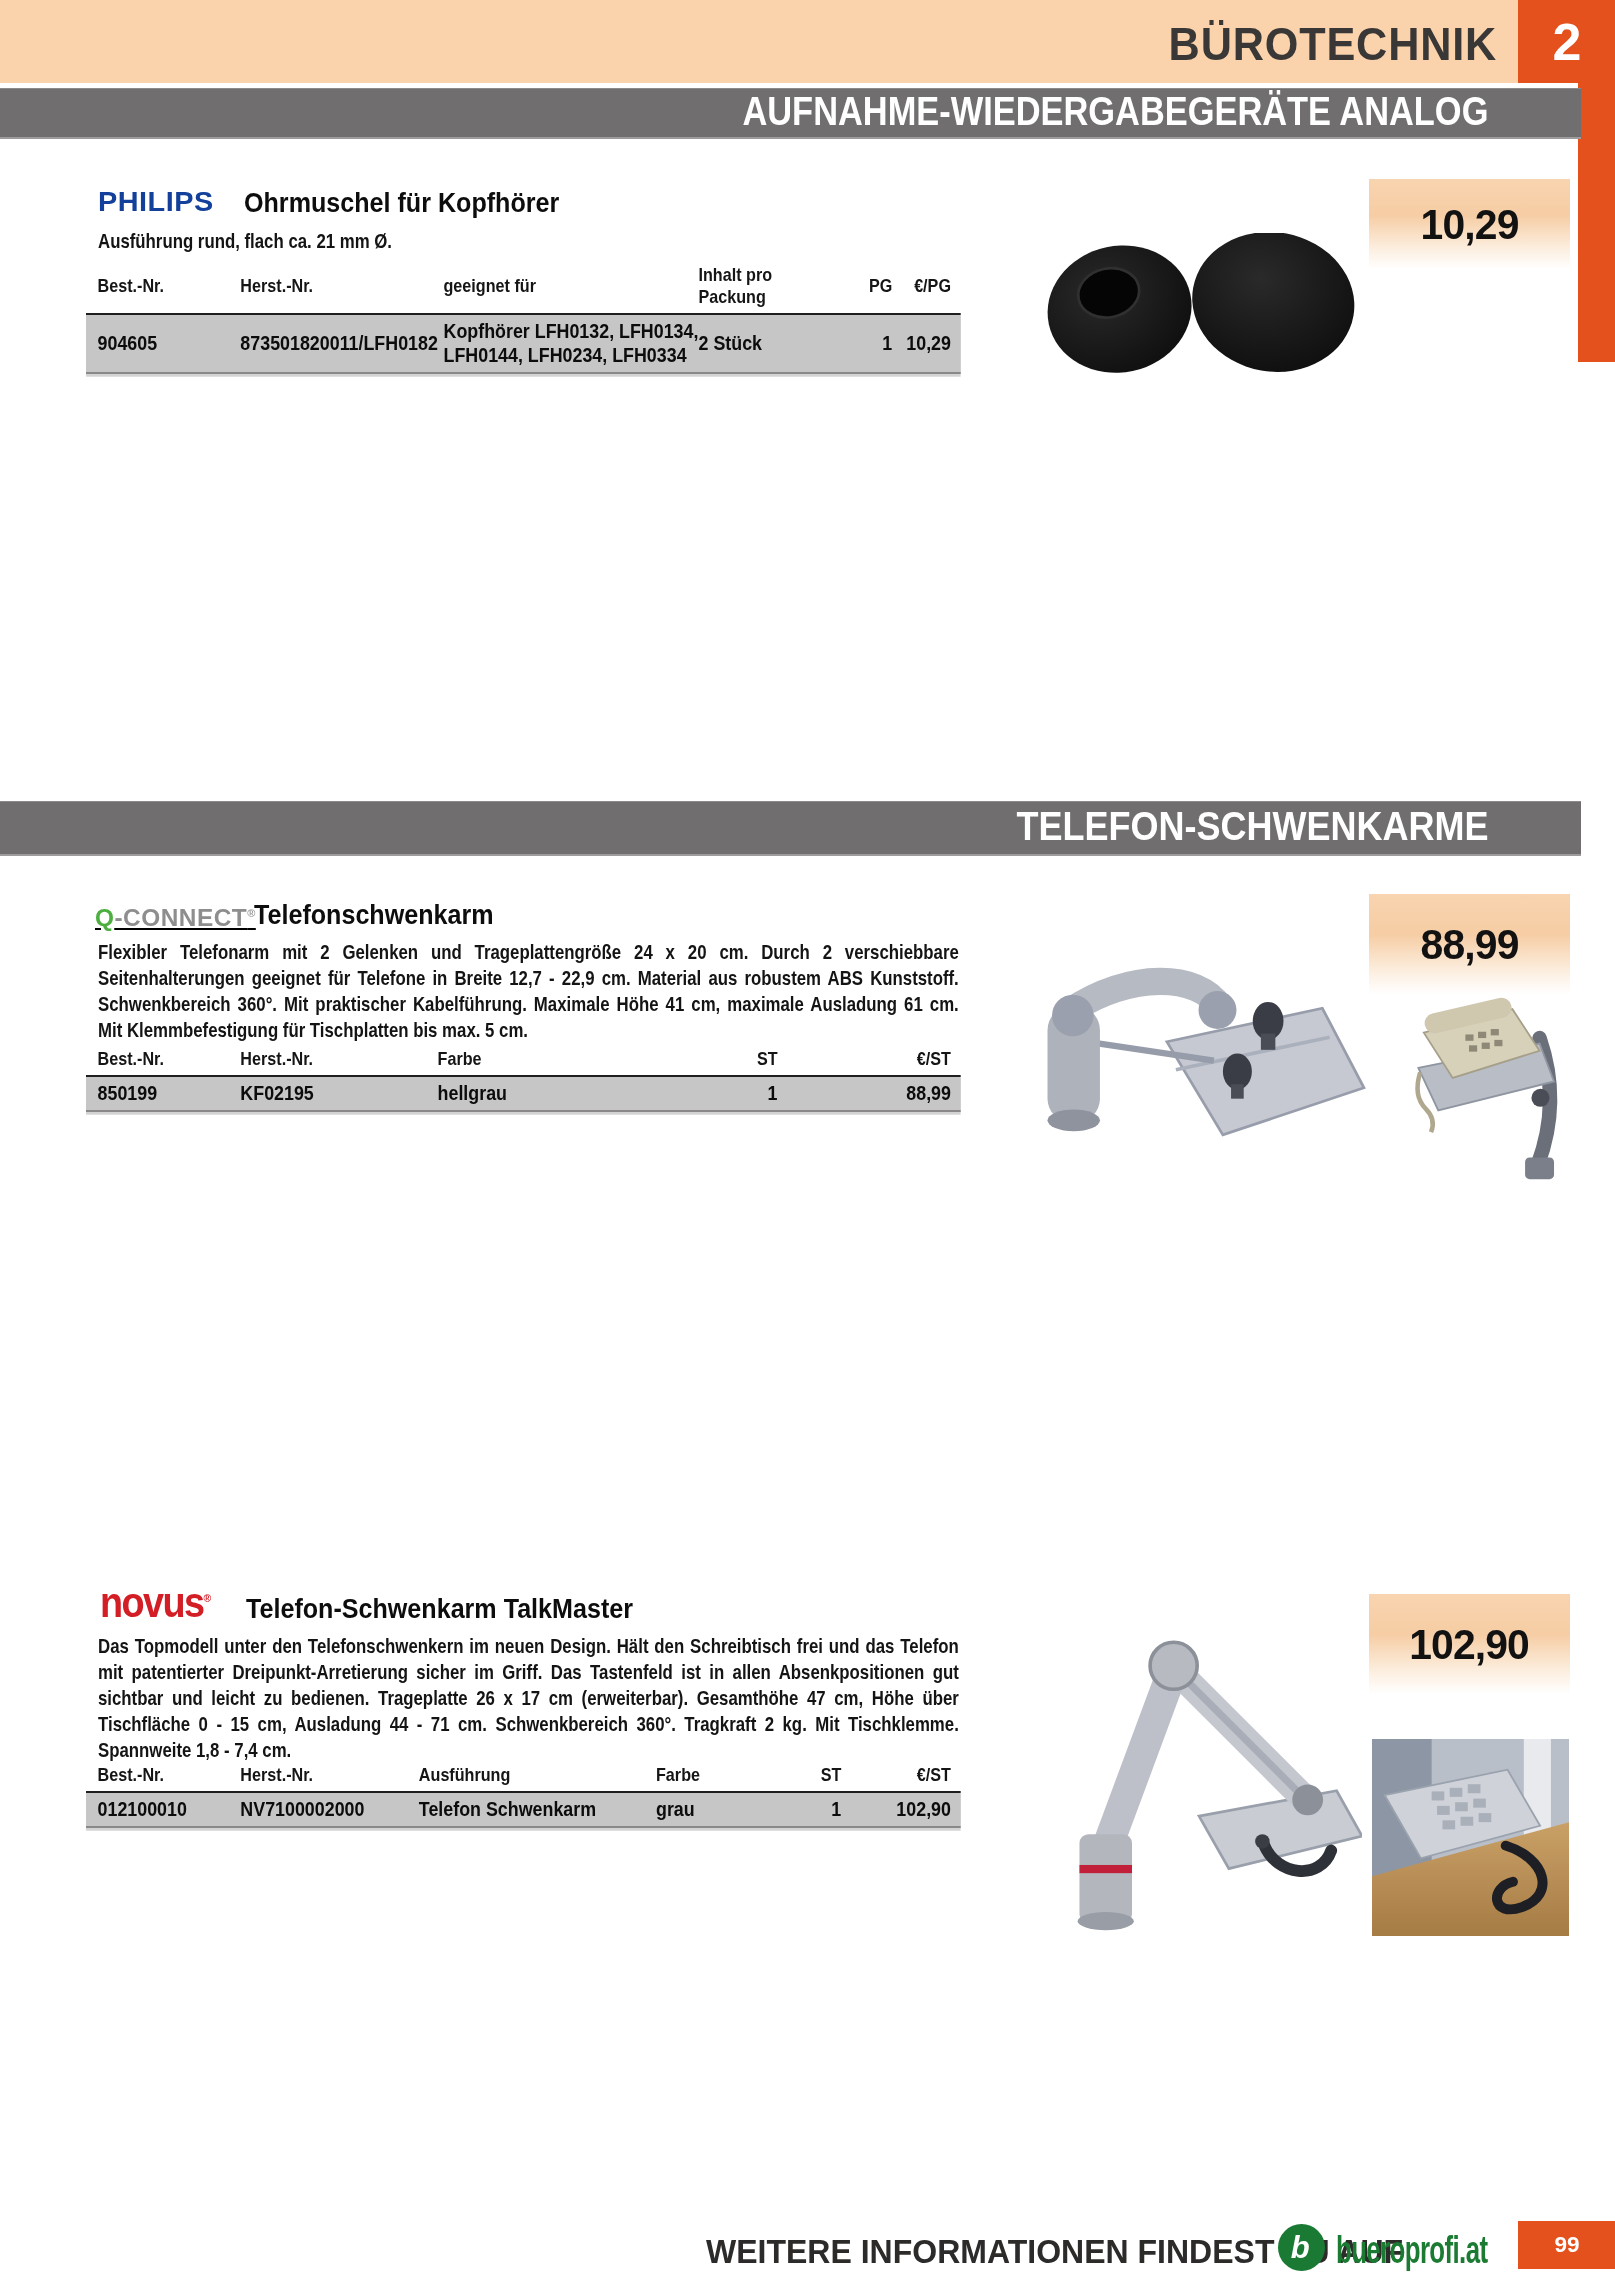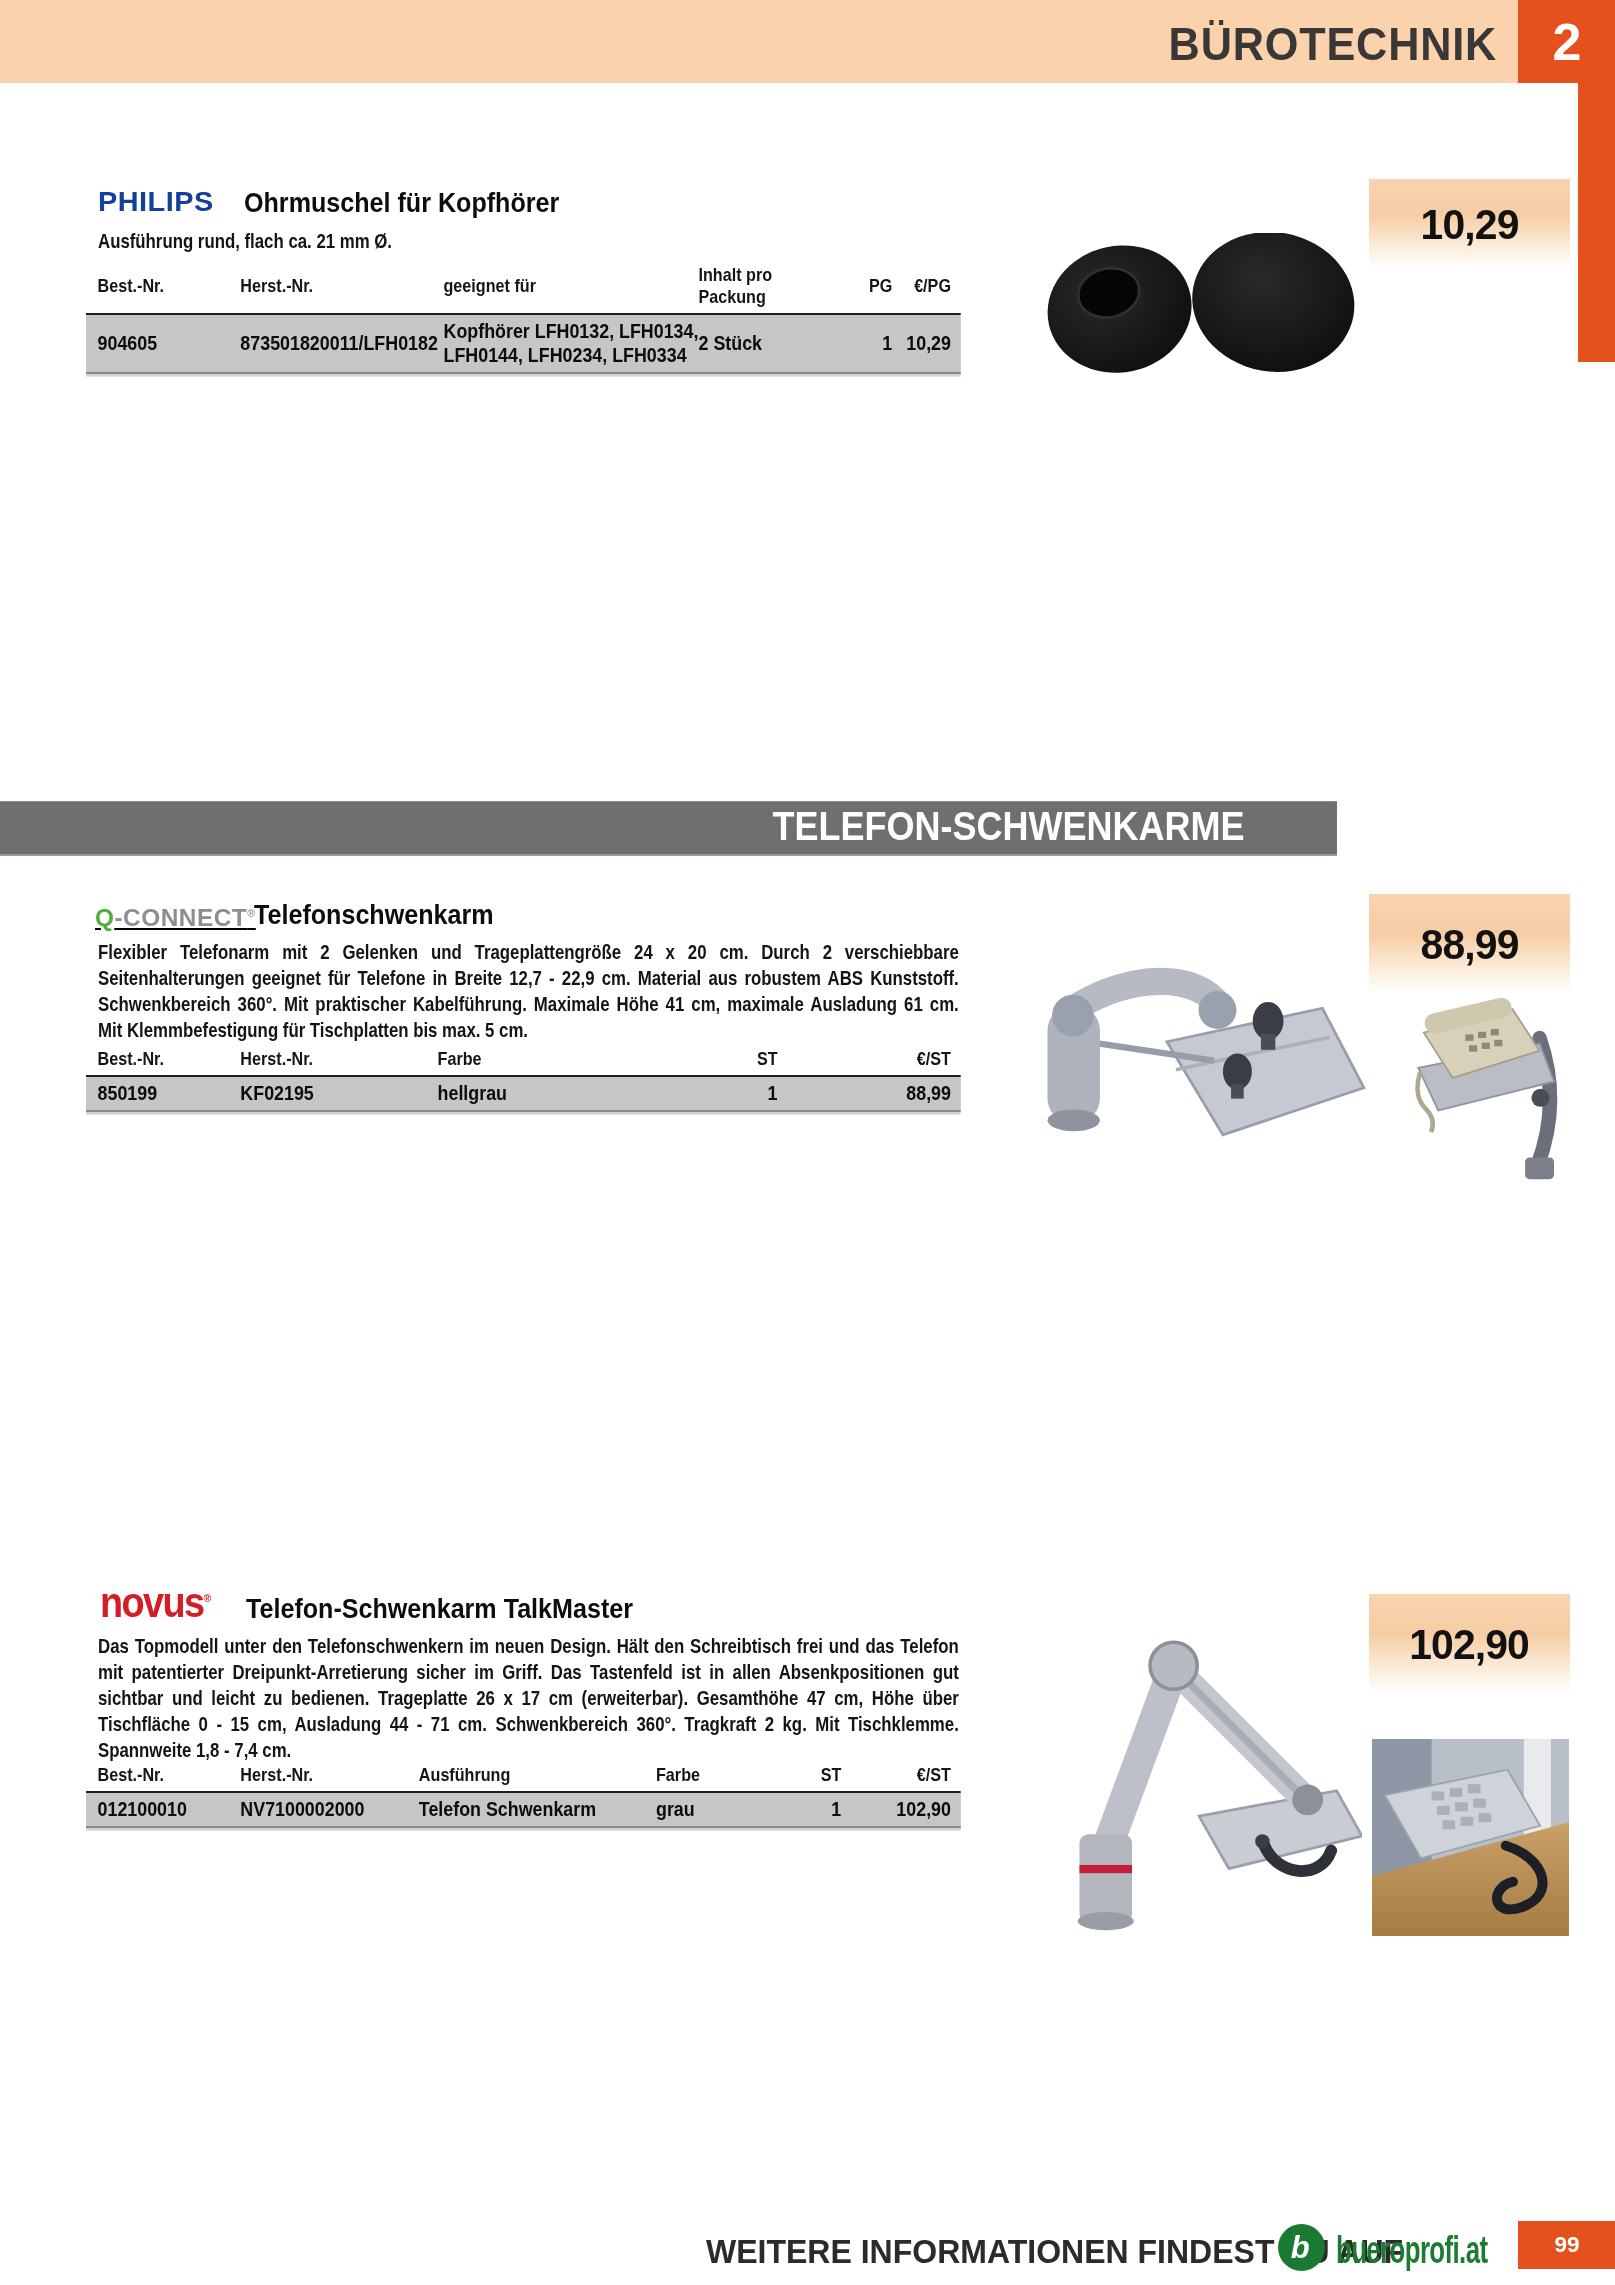--- a/index.html
+++ b/index.html
@@ -16,21 +16,21 @@
   .chapter-tab span { color:#fff; font-size:52px; font-weight:800; }
   .orange-strip { position:absolute; left:1578px; top:80px; width:38px; height:282px; background:#E4511C; }
 
   
   .banner { position:absolute; left:0; background:#716E6F; border-top:1.8px solid #8d8a8b;
             border-bottom:2.7px solid #9e9b9c; }
   .banner .banner-text { position:absolute; right:93px; top:50%; transform:translateY(-54%) scaleX(0.90);
             transform-origin:right center; color:#fff; font-weight:800; font-size:40px; white-space:nowrap; }
   .banner1 { top:88px; width:1581px; height:51px; }
   .banner1 .banner-text { transform:translateY(-54%) scaleX(0.86); }
-  .banner2 { top:801px; width:1337px; height:55px; }
+  .banner2 { top:801px; width:1581px; height:55px; }
 
   
   .philips-logo { position:absolute; left:98px; top:186px; color:#12409A; font-size:28px; font-weight:800;
                   letter-spacing:0.5px; transform:scaleX(1.03); transform-origin:left top; }
   .qconnect-logo { position:absolute; left:95px; top:904px; font-size:24.4px; font-weight:800; letter-spacing:0.5px;text-decoration:underline; }
   .qconnect-logo .q { color:#4CAF3F; }
   .qconnect-logo .rest { color:#8F8E8E; }
   .qconnect-logo sup { font-size:11px; color:#9a9a9a; }
   .novus-logo { position:absolute; left:100px; top:1578px; color:#D31E26; font-size:43px; font-weight:900;
                 letter-spacing:-1.8px; transform:scaleX(0.88); transform-origin:left top; }
@@ -94,20 +94,23 @@
 
 <div id="page">
 
   <div class="peach"></div>
   <div class="buero-title">BÜROTECHNIK</div>
   <div class="chapter-tab">
     <span>2</span>
   </div>
   <div class="orange-strip"></div>
 
+  <div class="banner banner1">
+    <span class="banner-text">AUFNAHME-WIEDERGABEGERÄTE ANALOG</span>
+  </div>
 
   <div class="philips-logo">PHILIPS</div>
   <div class="ptitle ptitle1">Ohrmuschel für Kopfhörer</div>
   <div class="pdesc single desc1">Ausführung rund, flach ca. 21 mm Ø.</div>
 
   <div class="ptable t1 table1">
     <div class="thead">
       <span>Best.-Nr.</span>
       <span>Herst.-Nr.</span>
       <span>geeignet für</span>

